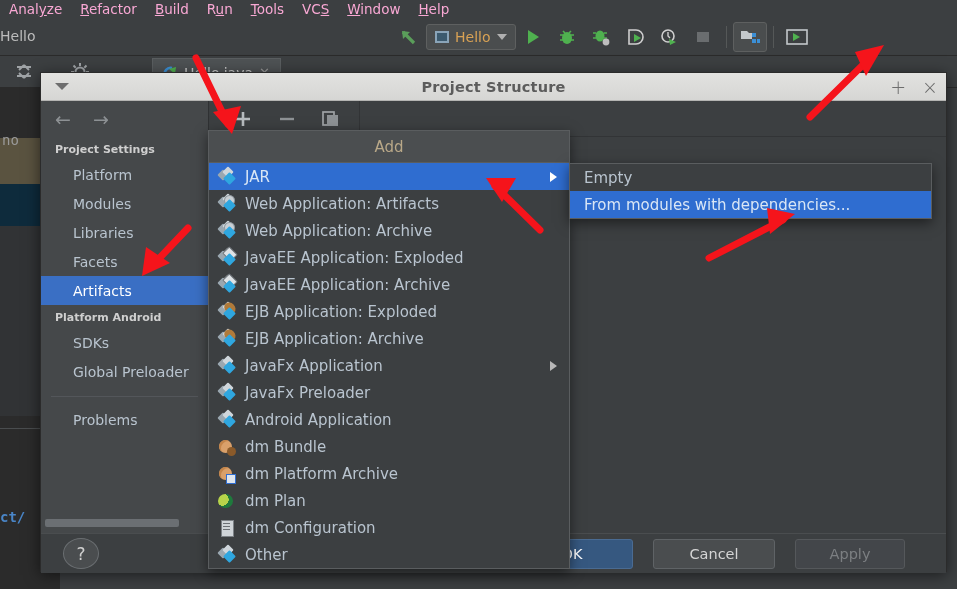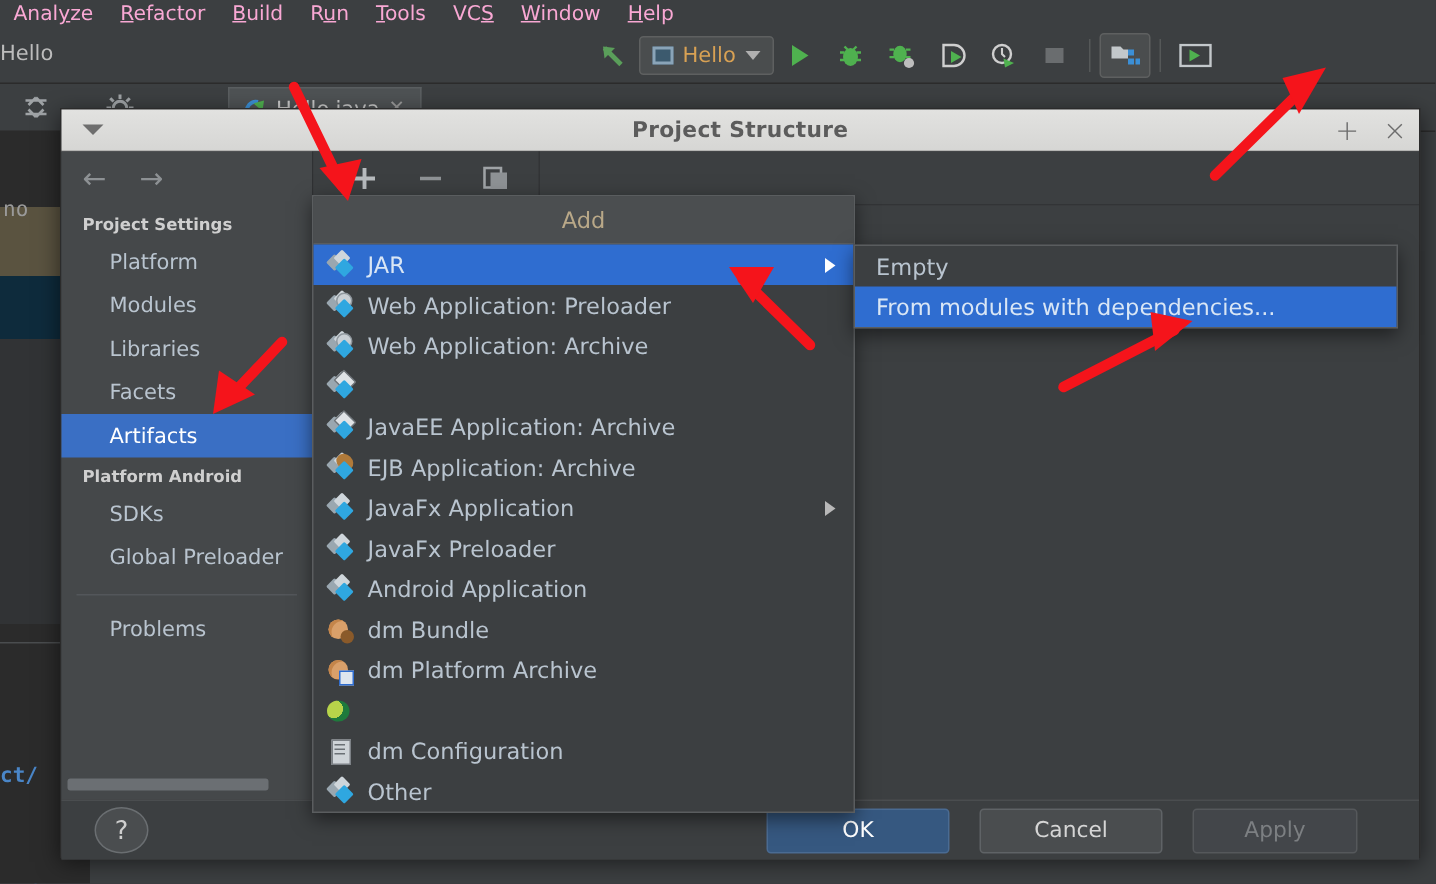--- a/index.html
+++ b/index.html
@@ -398,46 +398,54 @@
       </span>
     <span class="lbl">JAR</span>
     <span class="arrow-r"></span>
   </div>
 
   <div class="menu-item">
     <span class="ico jar web">
         <i></i>
         <i class="b"></i>
       </span>
-    <span class="lbl">Web Application: Preloader</span>
+    <span class="lbl">Web Application: Artifacts</span>
   </div>
 
   <div class="menu-item">
     <span class="ico jar web">
         <i></i>
         <i class="b"></i>
       </span>
     <span class="lbl">Web Application: Archive</span>
   </div>
 
   <div class="menu-item">
     <span class="ico jar ee">
         <i></i>
         <i class="b"></i>
       </span>
+    <span class="lbl">JavaEE Application: Exploded</span>
   </div>
 
   <div class="menu-item">
     <span class="ico jar ee">
         <i></i>
         <i class="b"></i>
       </span>
     <span class="lbl">JavaEE Application: Archive</span>
   </div>
 
+  <div class="menu-item">
+    <span class="ico jar ejb">
+        <i></i>
+        <i class="b"></i>
+      </span>
+    <span class="lbl">EJB Application: Exploded</span>
+  </div>
 
   <div class="menu-item">
     <span class="ico jar ejb">
         <i></i>
         <i class="b"></i>
       </span>
     <span class="lbl">EJB Application: Archive</span>
   </div>
 
   <div class="menu-item">
@@ -471,20 +479,21 @@
 
   <div class="menu-item">
     <span class="ico bundle2">
         <i></i>
       </span>
     <span class="lbl">dm Platform Archive</span>
   </div>
 
   <div class="menu-item">
     <span class="ico plan"></span>
+    <span class="lbl">dm Plan</span>
   </div>
 
   <div class="menu-item">
     <span class="ico cfg">
         <i></i>
       </span>
     <span class="lbl">dm Configuration</span>
   </div>
 
   <div class="menu-item">

